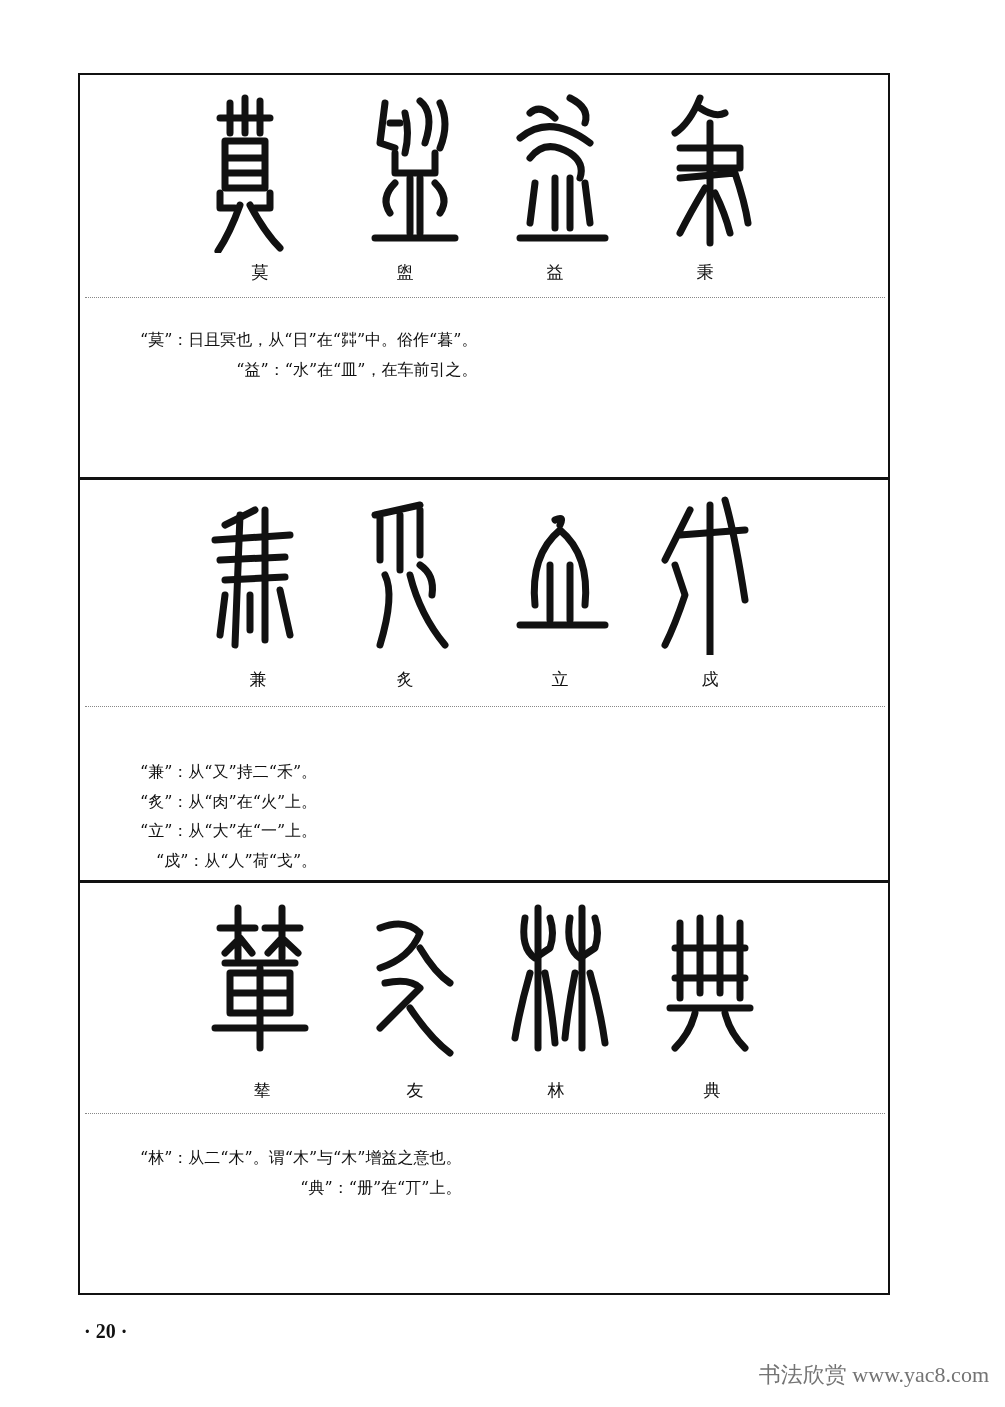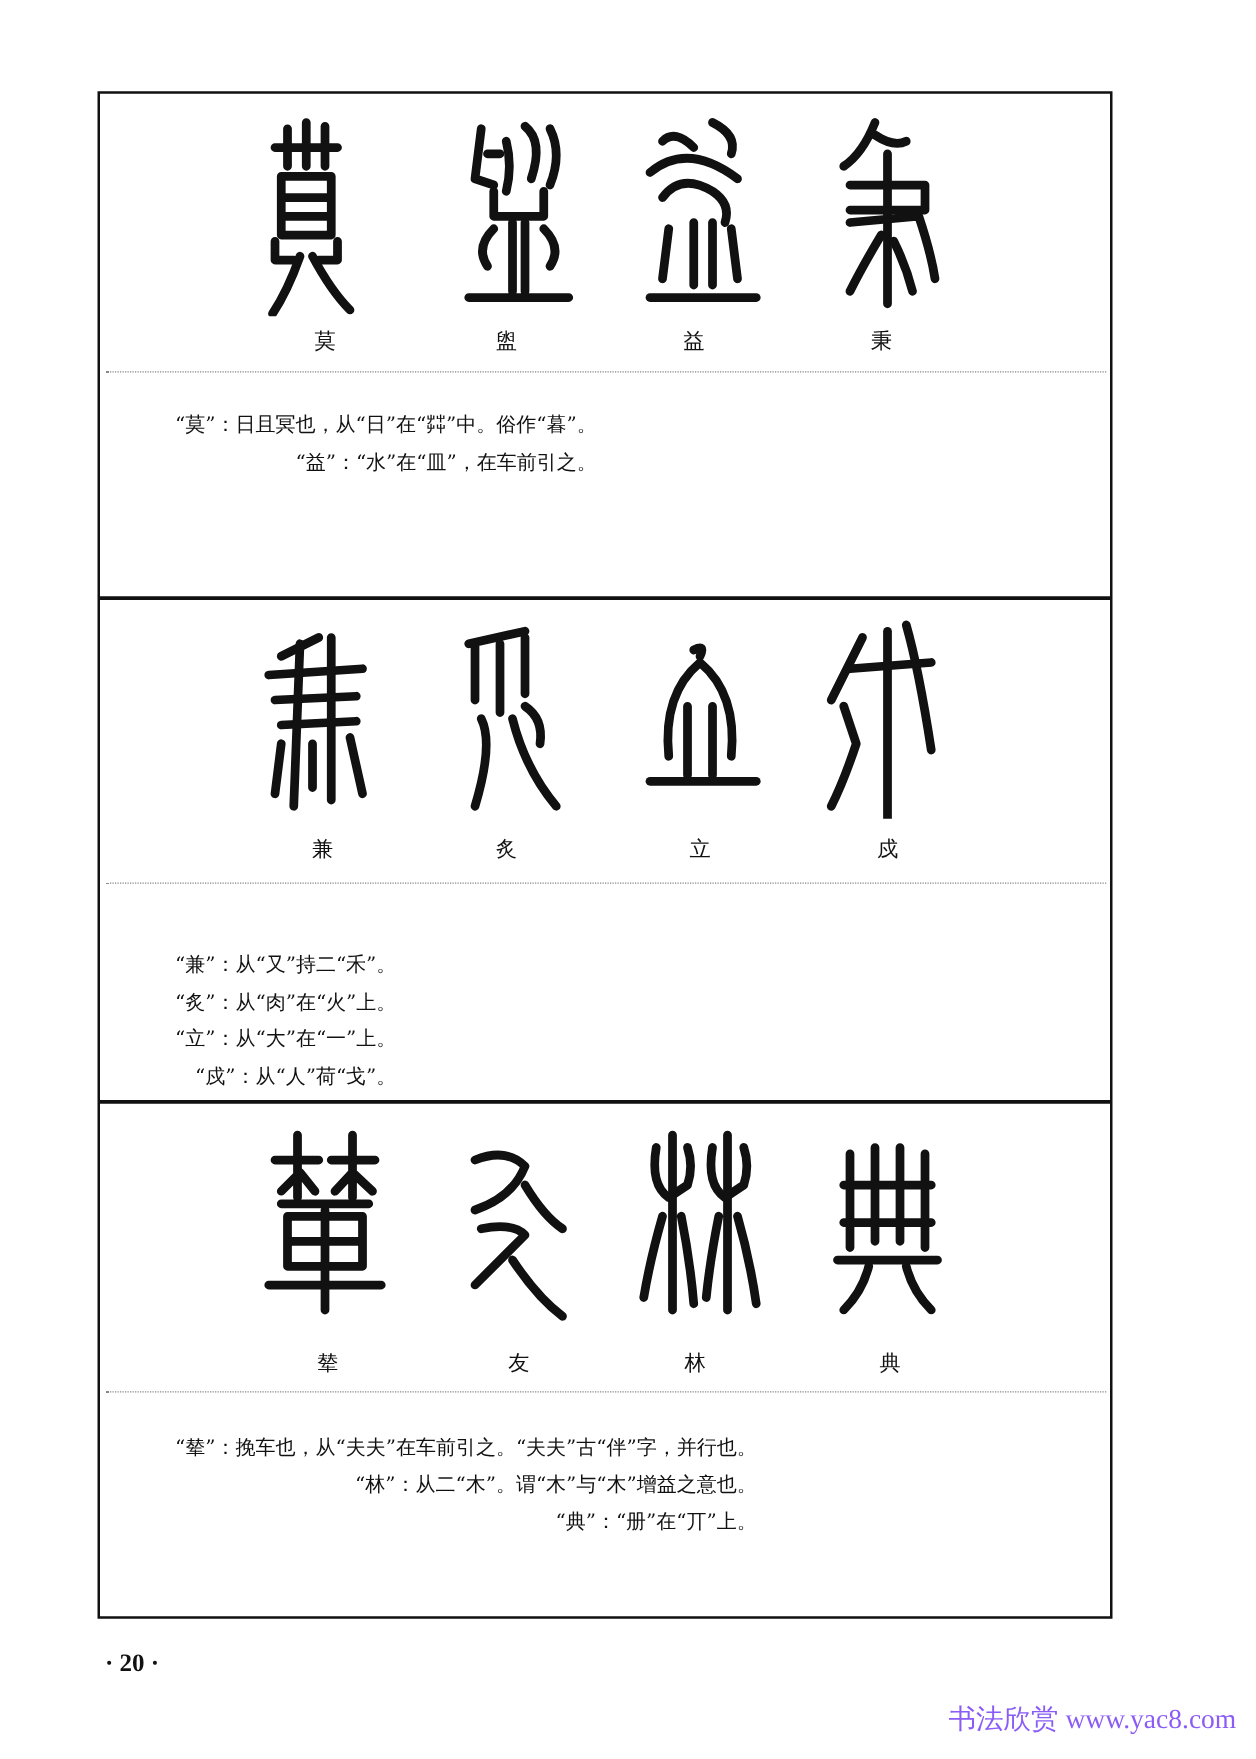--- a/index.html
+++ b/index.html
@@ -13,21 +13,21 @@
   .seal { position:absolute; width:100px; height:160px; }
   .seal svg { width:100%; height:100%; }
   .seal svg path, .seal svg line, .seal svg polyline { stroke:#111; stroke-width:7; fill:none;
             stroke-linecap:round; stroke-linejoin:round; }
   .label { position:absolute; font-size:17px; width:40px; text-align:center; }
   .dots { position:absolute; height:0; border-top:1.5px dotted #888; }
   .notes { position:absolute; left:60px; font-size:16px; line-height:29.5px;text-align:right; }
   .notes div { white-space:nowrap; }
   .page-num { position:absolute; left:84px; top:1320px; font-size:20px; font-weight:bold;
               font-family:"Liberation Serif", serif; }
-  .watermark { position:absolute; right:16px; top:1360px; font-size:22px; color:#8b5cf6;
+  .watermark { position:absolute; right:16px; top:1360px; font-size:22px; color:#737373;
                font-family:"Liberation Serif", serif; }
 </style>
 </head>
 <body>
 
 <div class="frame">
 
   <div class="section" style="top:0;height:405px;">
     <div class="seal-row" style="top:18px;">
       <div class="seal" style="left:130px;">
@@ -171,21 +171,20 @@
     </div>
 
     <div class="label" style="left:162px;top:196px;">辇</div>
     <div class="label" style="left:315px;top:196px;">友</div>
     <div class="label" style="left:456px;top:196px;">林</div>
     <div class="label" style="left:612px;top:196px;">典</div>
 
     <div class="dots" style="left:5px;width:800px;top:230px;"></div>
 
     <div class="notes" style="top:260px;">
-      <div>“辇”：挽车也，从“夫夫”在车前引之。“夫夫”古“伴”字，并行也。</div>
       <div>“林”：从二“木”。谓“木”与“木”增益之意也。</div>
       <div>“典”：“册”在“丌”上。</div>
     </div>
   </div>
 </div>
 
 <div class="page-num">· 20 ·</div>
 <div class="watermark">书法欣赏 www.yac8.com</div>
 
 </body></html>

